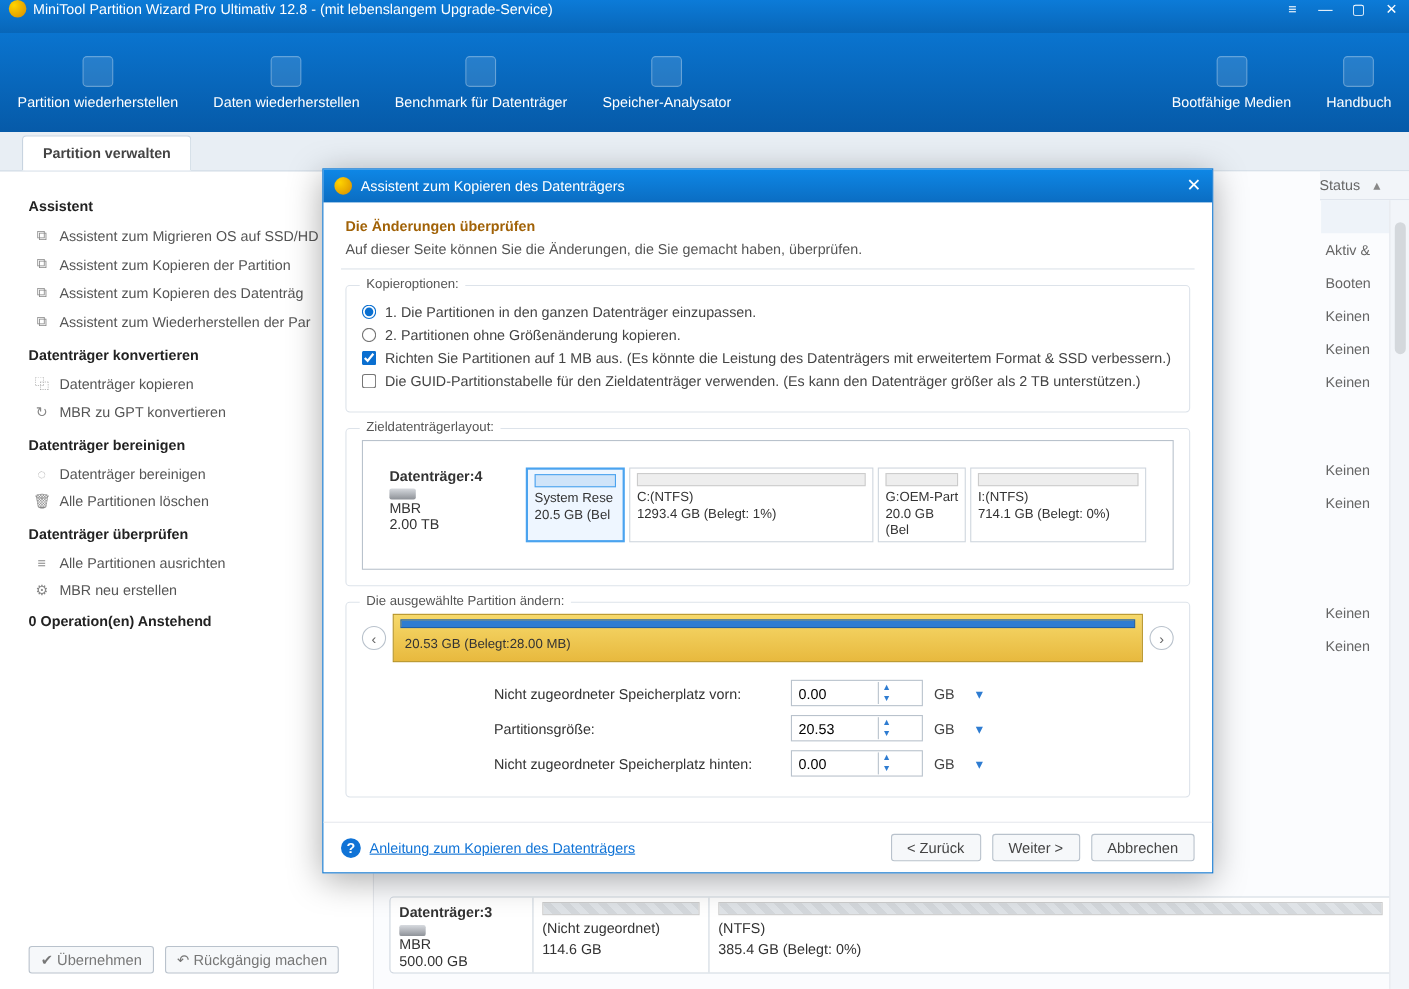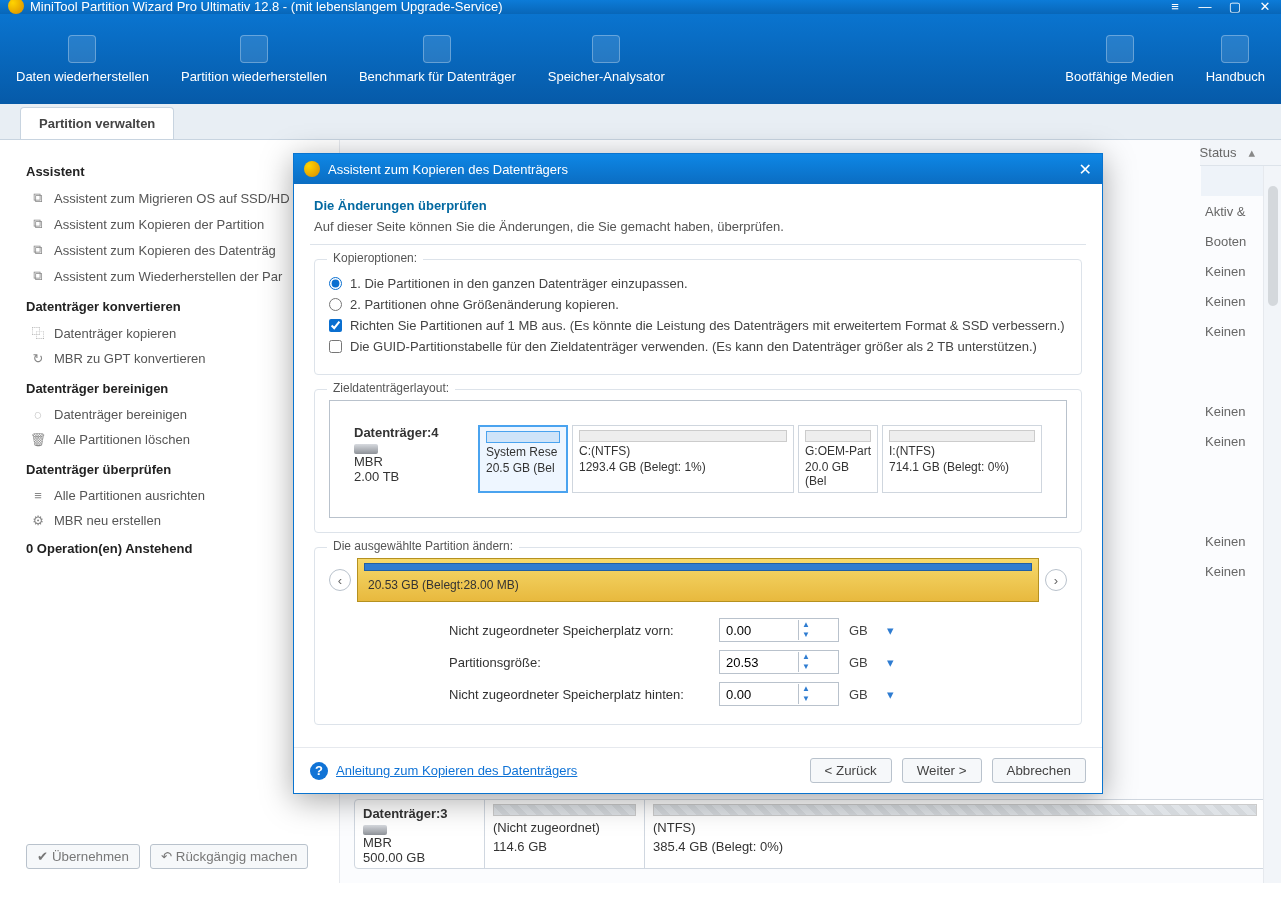--- a/index.html
+++ b/index.html
@@ -1,17 +1,17 @@
 <!DOCTYPE html>
 <html><head>
 <meta charset="utf-8">
 <style>
 *{box-sizing:border-box;margin:0;padding:0}
 body{font-family:"Segoe UI",Tahoma,sans-serif;font-size:13px;color:#333;background:#fff;width:1281px;height:899px;overflow:hidden}
-.titlebar{background:linear-gradient(#0c7bd8,#0866b8);height:14px;display:flex;align-items:flex-end;color:#fff;padding:0 8px}
+.titlebar{background:linear-gradient(#0c7bd8,#0866b8);height:30px;display:flex;align-items:flex-start;color:#fff;padding:0 8px}
 .tb-left{display:flex;align-items:center;gap:6px}
 .tb-icon{width:16px;height:16px;background:radial-gradient(circle at 30% 30%,#ffd400,#d88a00);border-radius:50%}
 .tb-right{margin-left:auto;display:flex;gap:14px;align-items:center}
 .tb-btn{width:16px;height:16px;display:inline-flex;align-items:center;justify-content:center;color:#fff;cursor:pointer}
 .ribbon{background:linear-gradient(#0a74cf,#065aa8);height:90px;display:flex;align-items:center;color:#fff}
 .r-item{display:flex;flex-direction:column;align-items:center;gap:6px;padding:0 16px;cursor:pointer}
 .r-icon{width:28px;height:28px;background:rgba(255,255,255,.12);border:1px solid rgba(255,255,255,.3);border-radius:4px}
 .r-spacer{flex:1}
 .tabs{background:#e8eef4;height:36px;border-bottom:1px solid #c8d4e0;display:flex;align-items:end;padding-left:20px}
 .tab{background:#fff;border:1px solid #c8d4e0;border-bottom:none;padding:8px 18px;border-radius:4px 4px 0 0;font-weight:600;color:#444}
@@ -34,21 +34,21 @@
 .db-disk{width:24px;height:10px;background:linear-gradient(#d7dadf,#8e9298);border-radius:2px;margin-top:4px}
 .db-part{flex:0 0 auto;border-right:1px solid #d0d7e0;padding:4px 8px;display:flex;flex-direction:column;gap:4px}
 .db-bar{height:12px;background:repeating-linear-gradient(45deg,#dfe3e7 0 6px,#d4d8dc 6px 12px);border:1px solid #ccc}
 .disk-blue{position:absolute;right:14px;top:460px;width:160px;border:2px solid #4aa3ef;background:#f2f8ff;padding:6px;font-size:12px;color:#444}
 .disk-blue .db-bar{background:linear-gradient(#cfe4f9,#cfe4f9);border:1px solid #4aa3ef;height:12px;margin-bottom:6px}
 .dialog{position:absolute;left:293px;top:153px;width:810px;background:#fff;border:1px solid #0a74cf;box-shadow:0 6px 30px rgba(0,0,0,.35);z-index:50}
 .dlg-title{background:linear-gradient(#0e87e6,#0b6dc2);height:30px;display:flex;align-items:center;color:#fff;padding:0 10px}
 .dlg-title .tb-icon{margin-right:8px}
 .dlg-close{margin-left:auto;cursor:pointer;font-size:16px}
 .dlg-body{padding:14px 20px 8px}
-.dlg-h{font-weight:700;color:#0369a1}
+.dlg-h{font-weight:700;color:#a16207}
 .dlg-sub{color:#555;margin:6px 0 10px}
 .hr{height:1px;background:#dde3ea;margin:4px -4px 14px}
 .fieldset{border:1px solid #dde3ea;border-radius:4px;padding:10px 14px 14px;margin-bottom:14px;position:relative}
 .fs-legend{position:absolute;top:-9px;left:12px;background:#fff;padding:0 6px;color:#555;font-size:12px}
 .opt{display:flex;align-items:center;gap:8px;margin:6px 0;color:#444}
 .opt input{accent-color:#0a6fd0}
 
 .layout{display:flex;border:1px solid #b9c2cc;padding:24px;gap:4px}
 .lay-label{width:120px}
 .lay-label b{}
@@ -90,25 +90,25 @@
     <span class="tb-btn">≡</span>
     <span class="tb-btn">—</span>
     <span class="tb-btn">▢</span>
     <span class="tb-btn">✕</span>
   </div>
 </div>
 
 <div class="ribbon">
   <div class="r-item">
       <div class="r-icon"></div>
+      <span>Partition wiederherstellen</span>
+    </div>
+  <div class="r-item">
+      <div class="r-icon"></div>
       <span>Daten wiederherstellen</span>
-    </div>
-  <div class="r-item">
-      <div class="r-icon"></div>
-      <span>Partition wiederherstellen</span>
     </div>
   <div class="r-item">
       <div class="r-icon"></div>
       <span>Benchmark für Datenträger</span>
     </div>
   <div class="r-item">
       <div class="r-icon"></div>
       <span>Speicher-Analysator</span>
     </div>
   <div class="r-spacer"></div>

